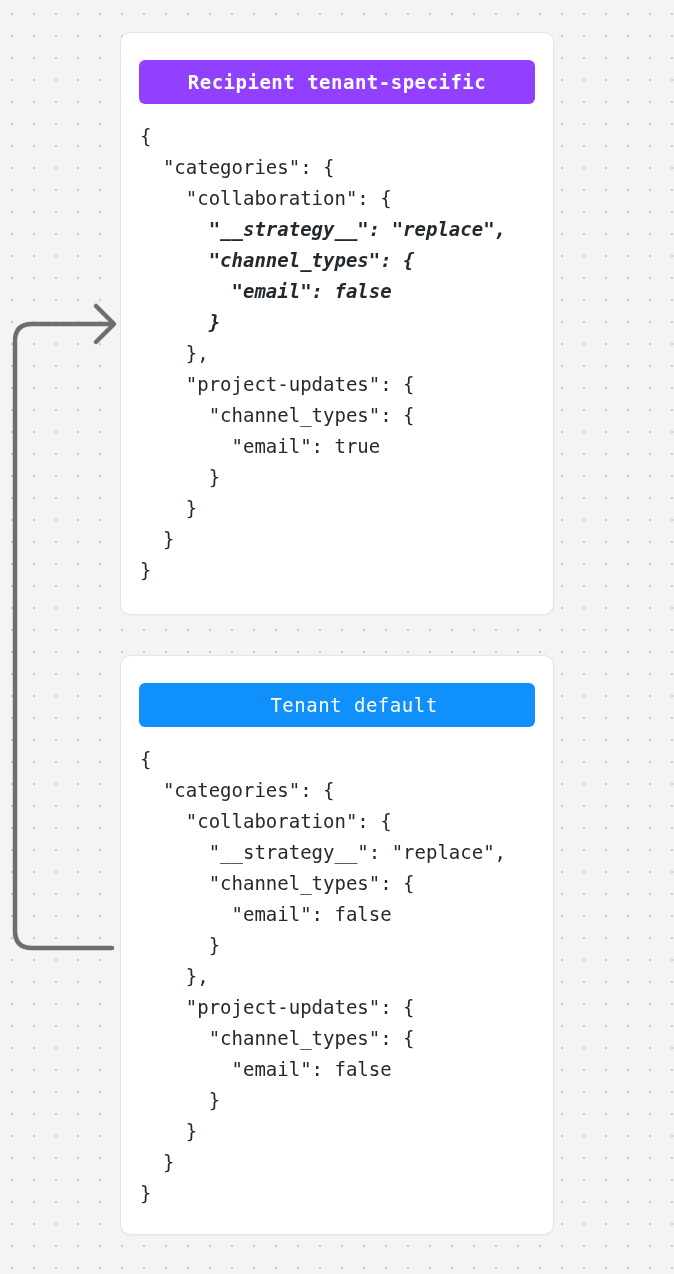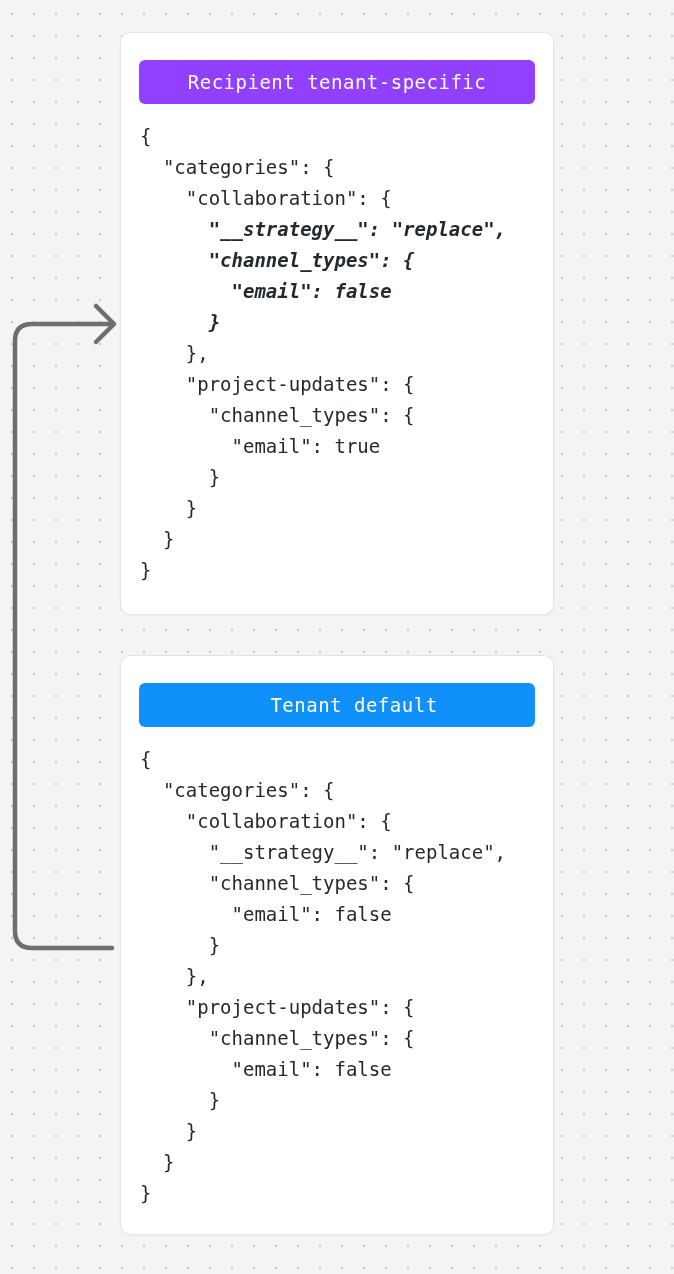--- a/index.html
+++ b/index.html
@@ -89,21 +89,21 @@
 <body>
 
 <div id="canvas">
 
   <svg id="connector" viewBox="0 0 130 700" width="130" height="700" fill="none">
     <path d="M 112 668 L 32 668 Q 15 668 15 651 L 15 61 Q 15 44 32 44 L 110 44" stroke="#6e6e6e" stroke-width="4.5" fill="none" stroke-linecap="round" stroke-linejoin="round"></path>
     <path d="M 96 26 L 114 44 L 96 62" stroke="#6e6e6e" stroke-width="4.5" fill="none" stroke-linecap="round" stroke-linejoin="round"></path>
   </svg>
 
   <div class="card" id="card-recipient">
-    <div class="badge badge-purple" style="background: rgb(146, 64, 255);">
+    <div class="badge badge-purple" style="background: rgb(146, 64, 255); font-weight: bold;">
       <span>Recipient tenant-specific</span>
     </div>
     <div class="code"><span class="ln">{</span><span class="ln">  "categories": {</span><span class="ln">    "collaboration": {</span><span class="ln hl">      "__strategy__": "replace",</span><span class="ln hl">      "channel_types": {</span><span class="ln hl">        "email": false</span><span class="ln hl">      }</span><span class="ln">    },</span><span class="ln">    "project-updates": {</span><span class="ln">      "channel_types": {</span><span class="ln">        "email": true</span><span class="ln">      }</span><span class="ln">    }</span><span class="ln">  }</span><span class="ln">}</span></div>
   </div>
 
   <div class="card" id="card-tenant">
     <div class="badge badge-blue" style="background: rgb(16, 144, 251);">
       <span>Tenant default</span>
     </div>
     <div class="code"><span class="ln">{</span><span class="ln">  "categories": {</span><span class="ln">    "collaboration": {</span><span class="ln">      "__strategy__": "replace",</span><span class="ln">      "channel_types": {</span><span class="ln">        "email": false</span><span class="ln">      }</span><span class="ln">    },</span><span class="ln">    "project-updates": {</span><span class="ln">      "channel_types": {</span><span class="ln">        "email": false</span><span class="ln">      }</span><span class="ln">    }</span><span class="ln">  }</span><span class="ln">}</span></div>

